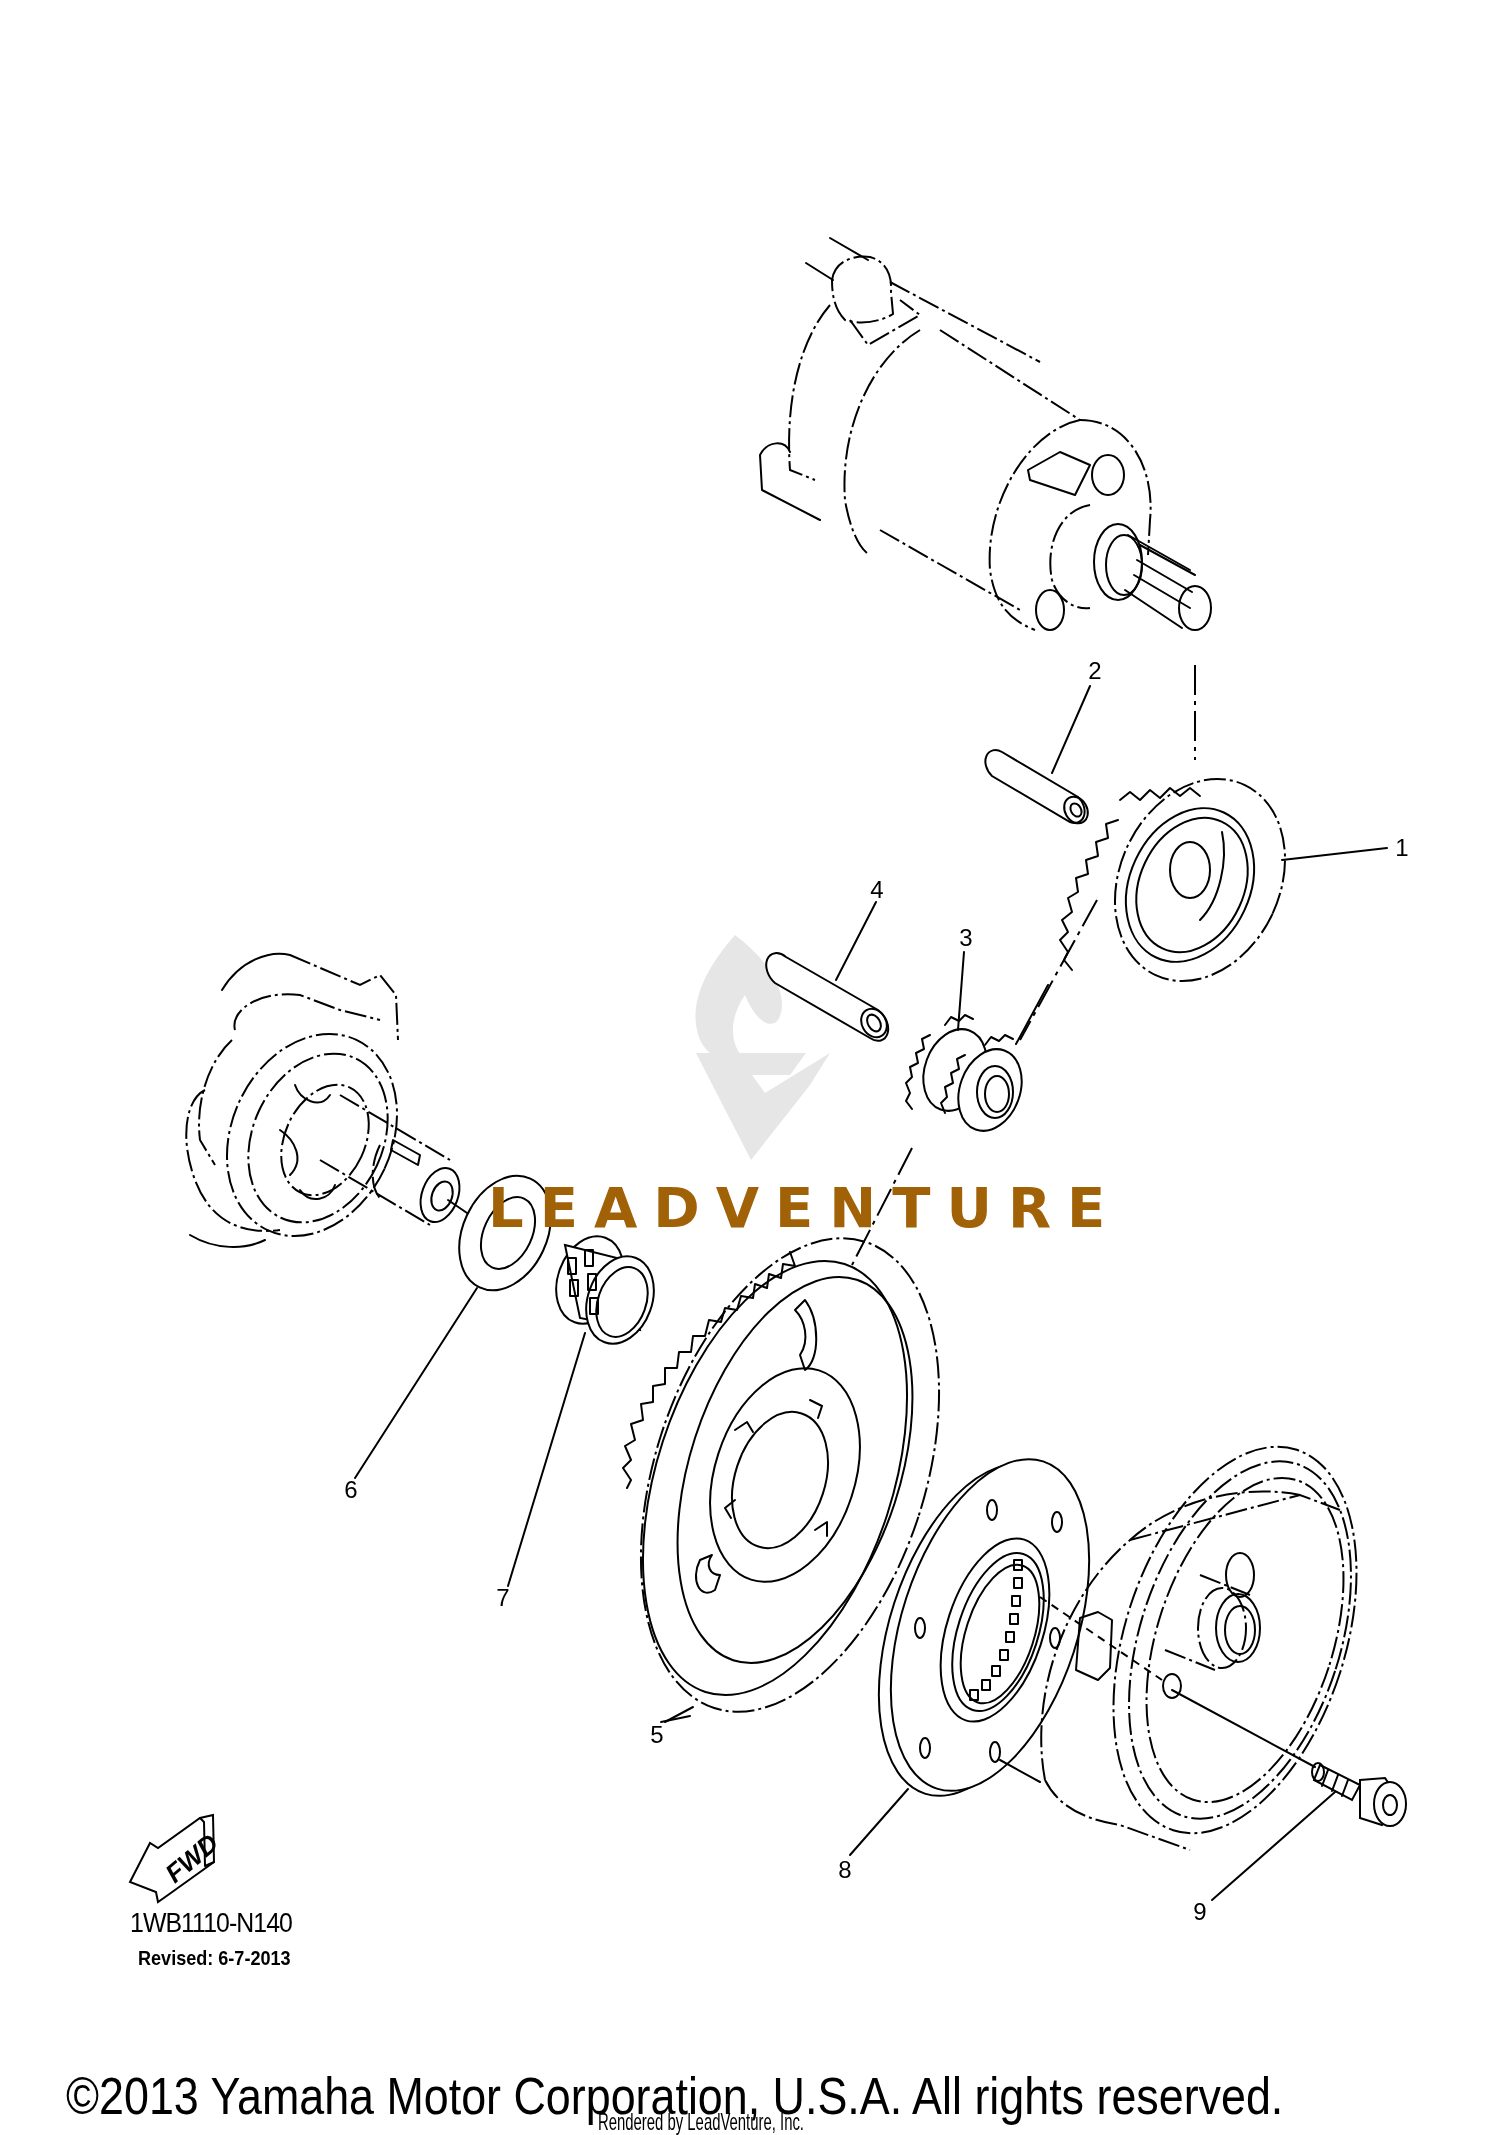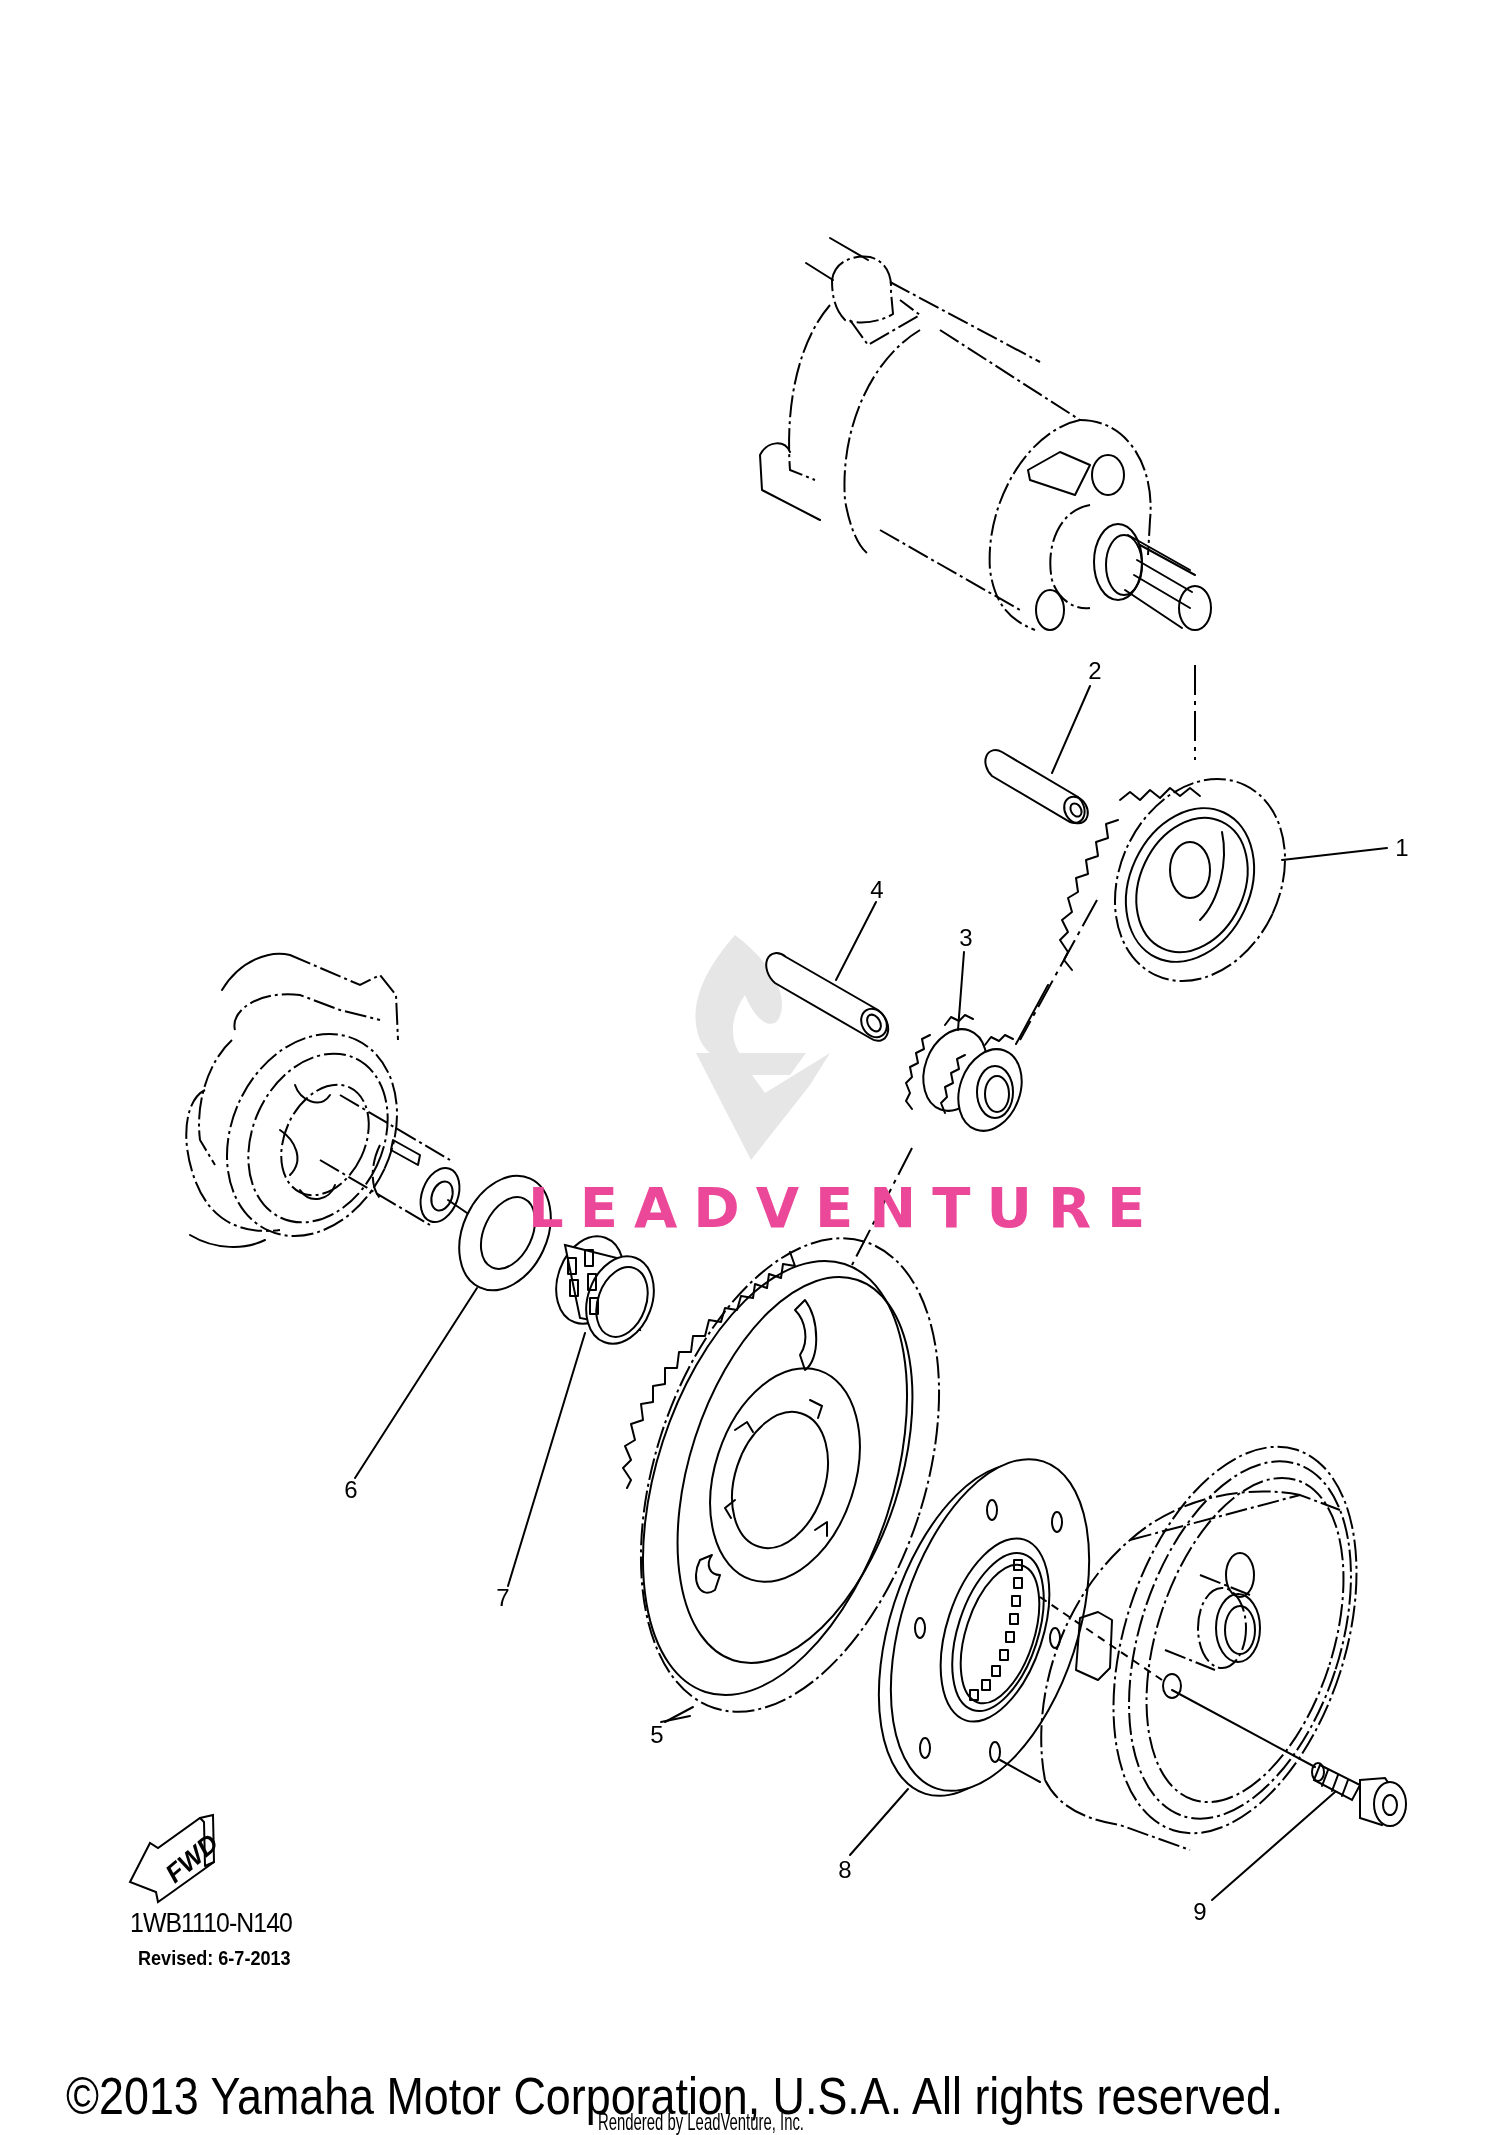--- a/index.html
+++ b/index.html
@@ -8,21 +8,21 @@
   #diagram { position: absolute; left: 0; top: 0; width: 1500px; height: 2135px; }
   .ln { fill: none; stroke: #000; stroke-width: 2; stroke-linejoin: round; stroke-linecap: round; }
   .dl { fill: none; stroke: #000; stroke-width: 2; stroke-dasharray: 22 4 3 4; }
   .cl { fill: none; stroke: #000; stroke-width: 2; stroke-dasharray: 30 6 4 6; }
   .dash { fill: none; stroke: #000; stroke-width: 2; stroke-dasharray: 8 6; }
   .wf { fill: #fff; stroke: #000; stroke-width: 2; }
   .wm { fill: #e6e6e6; }
   .callout { position: absolute; font-size: 24px; line-height: 24px; transform: translate(-50%, -50%);
              font-family: "Liberation Sans", sans-serif; }
   .watermark-text { position: absolute; left: 488px; top: 1175px; font-size: 56px; letter-spacing: 16px;
-                    color: #ec4899; font-weight: bold; font-family: "DejaVu Sans", sans-serif; margin-left: 40px; }
+                    color: #a16207; font-weight: bold; font-family: "DejaVu Sans", sans-serif; }
   .code { position: absolute; left: 130px; top: 1908px; font-size: 27px; letter-spacing: -1px;
           transform: scaleX(0.92); transform-origin: left top; }
   .revised { position: absolute; left: 138px; top: 1946px; font-size: 21px; font-weight: bold;
              transform: scaleX(0.86); transform-origin: left top; }
   .copyright { position: absolute; left: 66px; top: 2066px; font-size: 52px; white-space: nowrap;
                transform: scaleX(0.862); transform-origin: left top; }
   .rendered { position: absolute; left: 598px; top: 2108px; font-size: 24px; white-space: nowrap;
               transform: scaleX(0.62); transform-origin: left top; }
 </style>
 </head>

